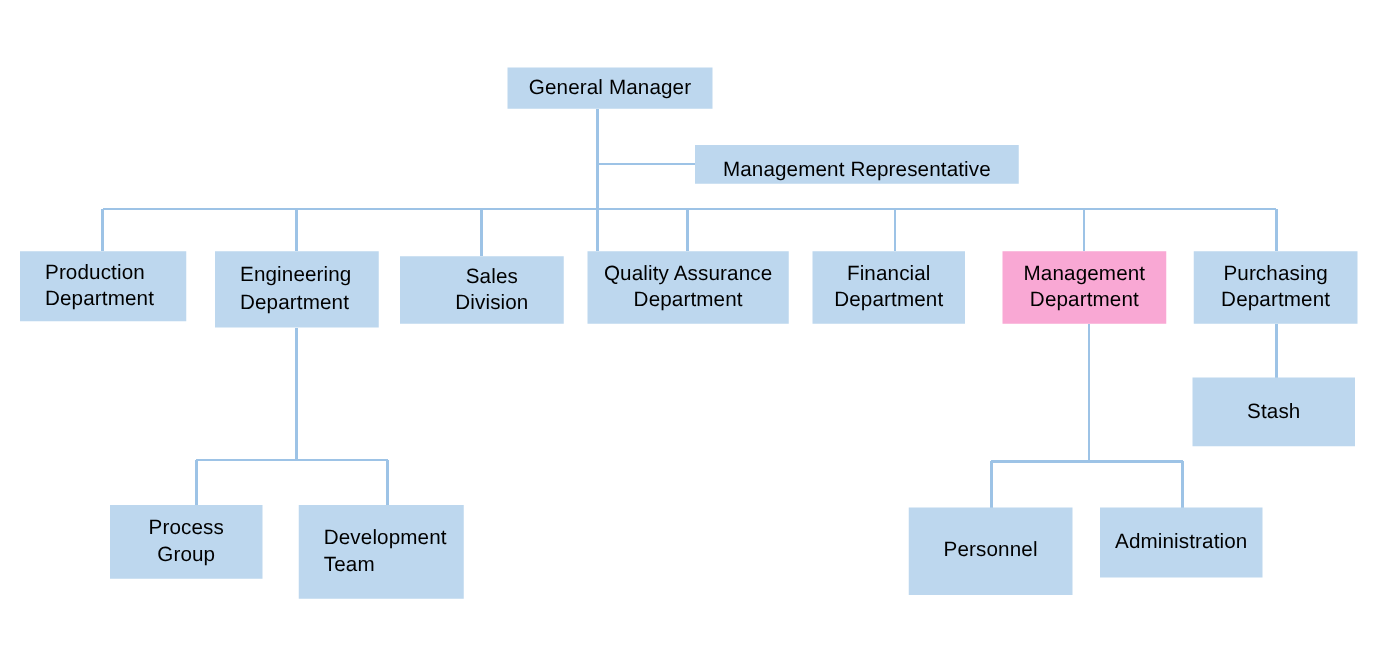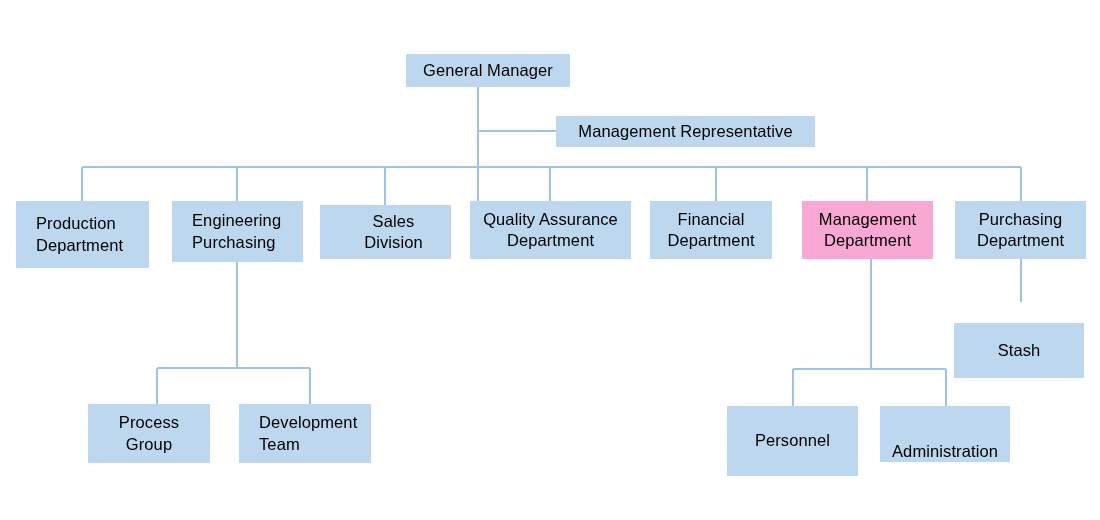--- a/index.html
+++ b/index.html
@@ -76,36 +76,36 @@
       <line x1="157" y1="368" x2="310" y2="368" stroke="#9dc3e6" stroke-width="2" shape-rendering="crispEdges"></line>
       <line x1="157" y1="368" x2="157" y2="404" stroke="#9dc3e6" stroke-width="2" shape-rendering="crispEdges"></line>
       <line x1="310" y1="368" x2="310" y2="404" stroke="#9dc3e6" stroke-width="2" shape-rendering="crispEdges"></line>
       <line x1="871" y1="259" x2="871" y2="369" stroke="#9dc3e6" stroke-width="2" shape-rendering="crispEdges"></line>
       <line x1="793" y1="369" x2="946" y2="369" stroke="#9dc3e6" stroke-width="2" shape-rendering="crispEdges"></line>
       <line x1="793" y1="369" x2="793" y2="406" stroke="#9dc3e6" stroke-width="2" shape-rendering="crispEdges"></line>
       <line x1="946" y1="369" x2="946" y2="406" stroke="#9dc3e6" stroke-width="2" shape-rendering="crispEdges"></line>
     </svg>
   <div id="node-layer">
       <div class="node align-center" style="left: 406px; top: 54px; width: 164px; height: 33px; background: rgb(189, 215, 238); color: rgb(0, 0, 0);"><span class="node-label">General Manager</span></div>
-      <div class="node align-center" style="left: 556px; top: 116px; width: 259px; height: 31px; background: rgb(189, 215, 238); color: rgb(0, 0, 0);"><span class="node-label">Management Representative</span></div>
-      <div class="node align-left" style="left: 16px; top: 201px; width: 133px; height: 67px; background: rgb(189, 215, 238); color: rgb(0, 0, 0);"><span class="node-label">Production
+      <div class="node align-center" style="left: 556px; top: 116px; width: 259px; height: 31px; background: rgb(189, 215, 238); color: rgb(0, 0, 0); justify-content: flex-end;"><span class="node-label">Management Representative</span></div>
+      <div class="node align-left" style="left: 16px; top: 201px; width: 133px; height: 56px; background: rgb(189, 215, 238); color: rgb(0, 0, 0);"><span class="node-label">Production
 Department</span></div>
       <div class="node align-left" style="left: 172px; top: 201px; width: 131px; height: 61px; background: rgb(189, 215, 238); color: rgb(0, 0, 0);"><span class="node-label">Engineering
-Purchasing</span></div>
+Department</span></div>
       <div class="node align-center" style="left: 320px; top: 205px; width: 131px; height: 54px; background: rgb(189, 215, 238); color: rgb(0, 0, 0); padding-left: 24px;"><span class="node-label">Sales
 Division</span></div>
       <div class="node align-center" style="left: 470px; top: 201px; width: 161px; height: 58px; background: rgb(189, 215, 238); color: rgb(0, 0, 0);"><span class="node-label">Quality Assurance
 Department</span></div>
       <div class="node align-center" style="left: 650px; top: 201px; width: 122px; height: 58px; background: rgb(189, 215, 238); color: rgb(0, 0, 0);"><span class="node-label">Financial
 Department</span></div>
       <div class="node align-center" style="left: 802px; top: 201px; width: 131px; height: 58px; background: #f9a8d4; color: rgb(0, 0, 0);"><span class="node-label">Management
 Department</span></div>
       <div class="node align-center" style="left: 955px; top: 201px; width: 131px; height: 58px; background: rgb(189, 215, 238); color: rgb(0, 0, 0); align-items: center;"><span class="node-label">Purchasing
 Department</span></div>
-      <div class="node align-center" style="left: 954px; top: 302px; width: 130px; height: 55px; background: rgb(189, 215, 238); color: rgb(0, 0, 0); margin-top: 21px;"><span class="node-label">Stash</span></div>
+      <div class="node align-center" style="left: 954px; top: 302px; width: 130px; height: 55px; background: rgb(189, 215, 238); color: rgb(0, 0, 0);"><span class="node-label">Stash</span></div>
       <div class="node align-center" style="left: 88px; top: 404px; width: 122px; height: 59px; background: rgb(189, 215, 238); color: rgb(0, 0, 0);"><span class="node-label">Process
 Group</span></div>
-      <div class="node align-left" style="left: 239px; top: 404px; width: 132px; height: 59px; background: rgb(189, 215, 238); color: rgb(0, 0, 0);"><span class="node-label">Development
+      <div class="node align-left" style="left: 239px; top: 404px; width: 132px; height: 75px; background: rgb(189, 215, 238); color: rgb(0, 0, 0);"><span class="node-label">Development
 Team</span></div>
       <div class="node align-center" style="left: 727px; top: 406px; width: 131px; height: 70px; background: rgb(189, 215, 238); color: rgb(0, 0, 0);"><span class="node-label">Personnel</span></div>
-      <div class="node align-center" style="left: 880px; top: 406px; width: 130px; height: 56px; background: rgb(189, 215, 238); color: rgb(0, 0, 0); justify-content: flex-end;"><span class="node-label">Administration</span></div>
+      <div class="node align-center" style="left: 880px; top: 406px; width: 130px; height: 56px; background: rgb(189, 215, 238); color: rgb(0, 0, 0);"><span class="node-label">Administration</span></div>
     </div>
 </div>
 
 </body></html>

